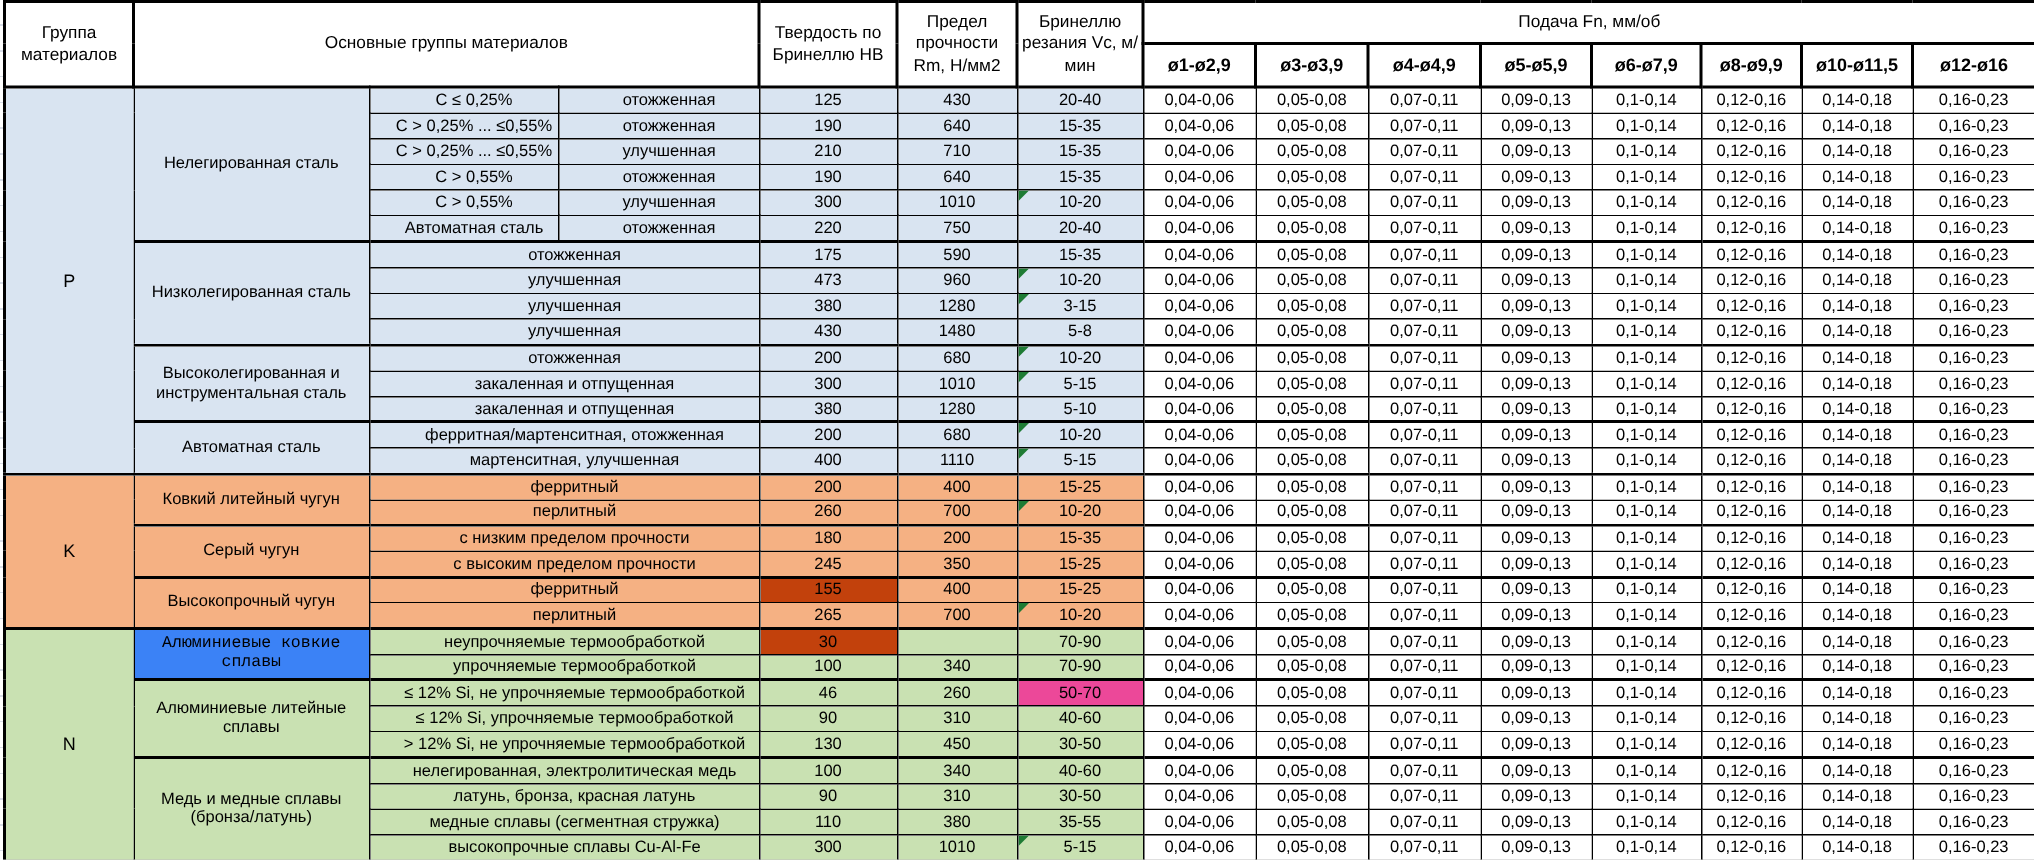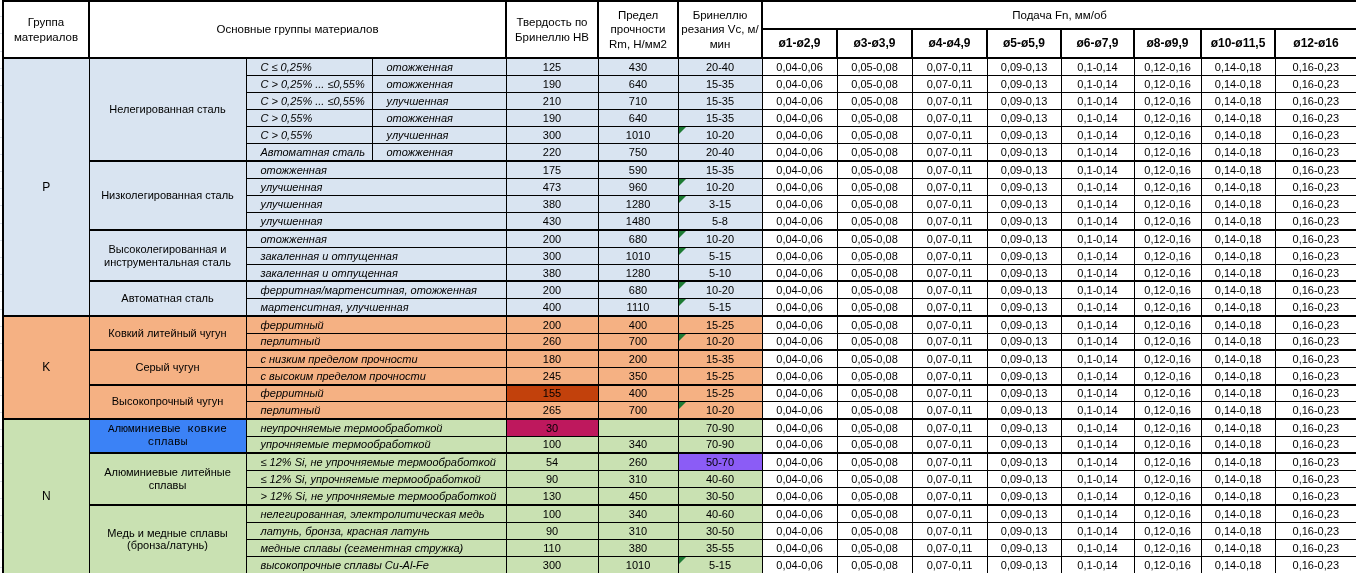--- a/index.html
+++ b/index.html
@@ -9,21 +9,21 @@
     background:repeating-linear-gradient(to bottom,#ffffff 0 16.2px,#d9dee8 16.2px 17.2px);}
   table{border-collapse:collapse;table-layout:fixed;width:1354px;margin-left:2px;
     border:2px solid #000;}
   th{border:2px solid #000;font-weight:normal;font-size:11.5px;color:#000;
     text-align:center;vertical-align:middle;padding:0 2px;line-height:1.25;overflow:hidden;}
   th.diam{font-weight:bold;font-size:12px;}
   tr.h1{height:28px;} tr.h2{height:29px;}
   tbody tr{height:17.2px;}
   td{border:1px solid #000;font-size:11px;color:#000;padding:0;overflow:hidden;
     white-space:nowrap;vertical-align:middle;position:relative;background:#fff;}
-  td.txt{text-align:left;padding-left:14px;font-style:italic;}
+  td.txt{text-align:center;padding-left:14px;}
   td.num{text-align:center;}
   td.group-cell{text-align:center;font-size:12px;}
   td.subgroup-cell{text-align:center;white-space:normal;line-height:1.15;padding:0 2px;}
   tr.sg-start td{border-top:2px solid #000;}
   .marker{position:absolute;top:0;left:0;width:0;height:0;
     border-top:7px solid var(--marker,#1E7B34);border-right:7px solid transparent;}
 </style>
 </head>
 <body>
 
@@ -374,21 +374,21 @@
           <td class="num" style="background: rgb(255, 255, 255);">0,09-0,13</td>
           <td class="num" style="background: rgb(255, 255, 255);">0,1-0,14</td>
           <td class="num" style="background: rgb(255, 255, 255);">0,12-0,16</td>
           <td class="num" style="background: rgb(255, 255, 255);">0,14-0,18</td>
           <td class="num" style="background: rgb(255, 255, 255);">0,16-0,23</td>
         </tr>
         <tr class="sg-start">
           <td class="group-cell" rowspan="9" style="background: rgb(201, 225, 178);">N</td>
           <td class="subgroup-cell" rowspan="2" style="background: #3b82f6; font-family: Liberation Mono, monospace;">Алюминиевые ковкие сплавы</td>
           <td class="txt" colspan="2" style="background: rgb(201, 225, 178);">неупрочняемые термообработкой</td>
-          <td class="num" style="background: #be185d; margin-top: 48px;">30</td>
+          <td class="num" style="background: #c2410c; margin-top: 48px;">30</td>
           <td class="num" style="background: rgb(201, 225, 178);"></td>
           <td class="num" style="background: rgb(201, 225, 178);"><span>70-90</span></td>
           <td class="num" style="background: rgb(255, 255, 255);">0,04-0,06</td>
           <td class="num" style="background: rgb(255, 255, 255);">0,05-0,08</td>
           <td class="num" style="background: rgb(255, 255, 255);">0,07-0,11</td>
           <td class="num" style="background: rgb(255, 255, 255);">0,09-0,13</td>
           <td class="num" style="background: rgb(255, 255, 255);">0,1-0,14</td>
           <td class="num" style="background: rgb(255, 255, 255);">0,12-0,16</td>
           <td class="num" style="background: rgb(255, 255, 255);">0,14-0,18</td>
           <td class="num" style="background: rgb(255, 255, 255);">0,16-0,23</td>
@@ -403,23 +403,23 @@
           <td class="num" style="background: rgb(255, 255, 255);">0,07-0,11</td>
           <td class="num" style="background: rgb(255, 255, 255);">0,09-0,13</td>
           <td class="num" style="background: rgb(255, 255, 255);">0,1-0,14</td>
           <td class="num" style="background: rgb(255, 255, 255);">0,12-0,16</td>
           <td class="num" style="background: rgb(255, 255, 255);">0,14-0,18</td>
           <td class="num" style="background: rgb(255, 255, 255);">0,16-0,23</td>
         </tr>
         <tr class="sg-start">
           <td class="subgroup-cell" rowspan="3" style="background: rgb(201, 225, 178);">Алюминиевые литейные сплавы</td>
           <td class="txt" colspan="2" style="background: rgb(201, 225, 178);">≤ 12% Si, не упрочняемые термообработкой</td>
-          <td class="num" style="background: rgb(201, 225, 178);">54</td>
+          <td class="num" style="background: rgb(201, 225, 178);">46</td>
           <td class="num" style="background: rgb(201, 225, 178);">260</td>
-          <td class="num" style="background: #8b5cf6;"><span>50-70</span></td>
+          <td class="num" style="background: #ec4899;"><span>50-70</span></td>
           <td class="num" style="background: rgb(255, 255, 255);">0,04-0,06</td>
           <td class="num" style="background: rgb(255, 255, 255);">0,05-0,08</td>
           <td class="num" style="background: rgb(255, 255, 255);">0,07-0,11</td>
           <td class="num" style="background: rgb(255, 255, 255);">0,09-0,13</td>
           <td class="num" style="background: rgb(255, 255, 255);">0,1-0,14</td>
           <td class="num" style="background: rgb(255, 255, 255);">0,12-0,16</td>
           <td class="num" style="background: rgb(255, 255, 255);">0,14-0,18</td>
           <td class="num" style="background: rgb(255, 255, 255);">0,16-0,23</td>
         </tr>
         <tr>

